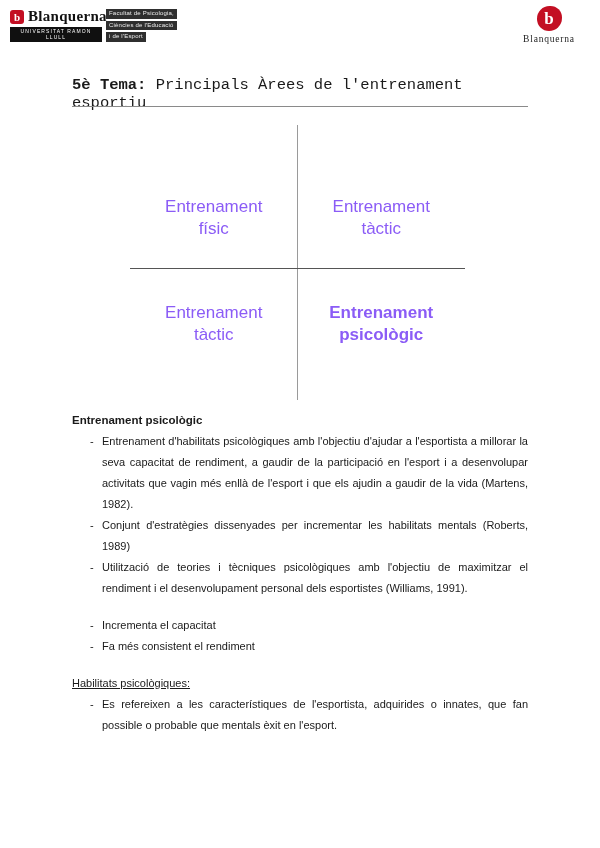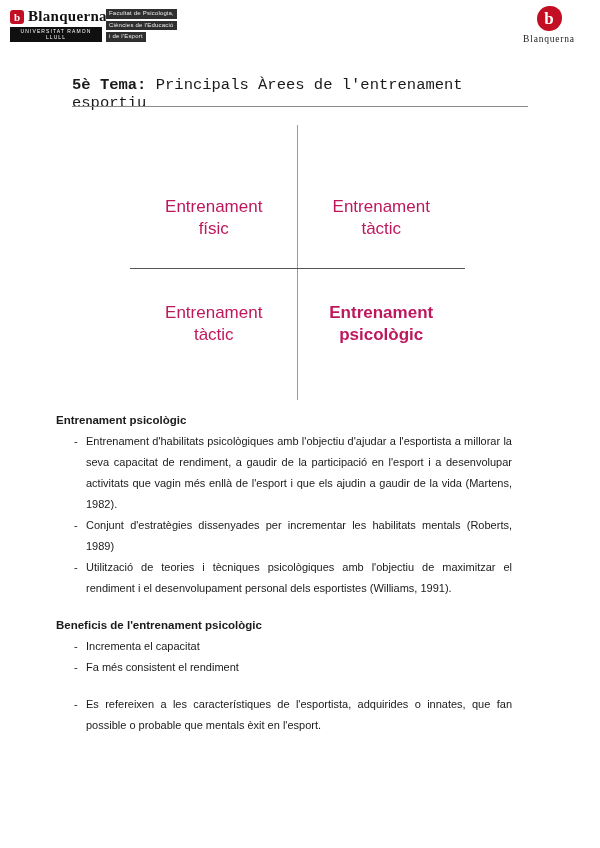--- a/index.html
+++ b/index.html
@@ -64,28 +64,28 @@
   
   .quadrant{position:absolute;top:125px;left:130px;width:335px;height:275px;}
   .q-vline{position:absolute;left:167px;top:0;width:1px;height:275px;background:#9a9a9a;}
   .q-hline{position:absolute;left:0;top:143px;width:335px;height:1px;background:#555;}
   .q-grid{
     position:absolute;inset:0;
     display:grid;grid-template-columns:1fr 1fr;grid-template-rows:143px 132px;
   }
   .q-cell{
     display:flex;flex-direction:column;justify-content:flex-end;align-items:center;
-    text-align:center;font-size:17px;line-height:22px;color:#be185d;
+    text-align:center;font-size:17px;line-height:22px;color:#8b5cf6;
   }
   .q-cell.top{padding-bottom:28px;}
   .q-cell.bottom{justify-content:flex-start;padding-top:34px;}
   .q-cell.bold{font-weight:bold;}
 
   
-  .body-text{position:absolute;top:410px;left:56px;width:456px;font-size:11px;line-height:21px;}
+  .body-text{position:absolute;top:410px;left:72px;width:456px;font-size:11px;line-height:21px;}
   .section{margin-bottom:16px;}
   .section-heading{font-weight:bold;font-size:11.5px;}
   .sub-heading{text-decoration:underline;}
   .bullet{display:flex;}
   .bullet .marker{width:12px;margin-left:18px;flex:0 0 auto;}
   .bullet .b-text{flex:1;text-align:justify;}
 </style>
 </head>
 <body>
 
@@ -152,32 +152,32 @@
         <span class="marker">-</span>
         <span class="b-text">Conjunt d'estratègies dissenyades per incrementar les habilitats mentals (Roberts, 1989)</span>
       </div>
       <div class="bullet">
         <span class="marker">-</span>
         <span class="b-text">Utilització de teories i tècniques psicològiques amb l'objectiu de maximitzar el rendiment i el desenvolupament personal dels esportistes (Williams, 1991).</span>
       </div>
     </div>
 
     <div class="section">
-      <div class="section-heading">Beneficis de l'entrenament psicològic</div>
       <div class="bullet">
         <span class="marker">-</span>
         <span class="b-text">Incrementa el capacitat</span>
       </div>
       <div class="bullet">
         <span class="marker">-</span>
         <span class="b-text">Fa més consistent el rendiment</span>
       </div>
     </div>
 
     <div class="section">
+      <div class="sub-heading">Habilitats psicològiques:</div>
       <div class="bullet">
         <span class="marker">-</span>
         <span class="b-text">Es refereixen a les característiques de l'esportista, adquirides o innates, que fan possible o probable que mentals èxit en l'esport.</span>
       </div>
     </div>
 
   </div>
 
 </div>
 

